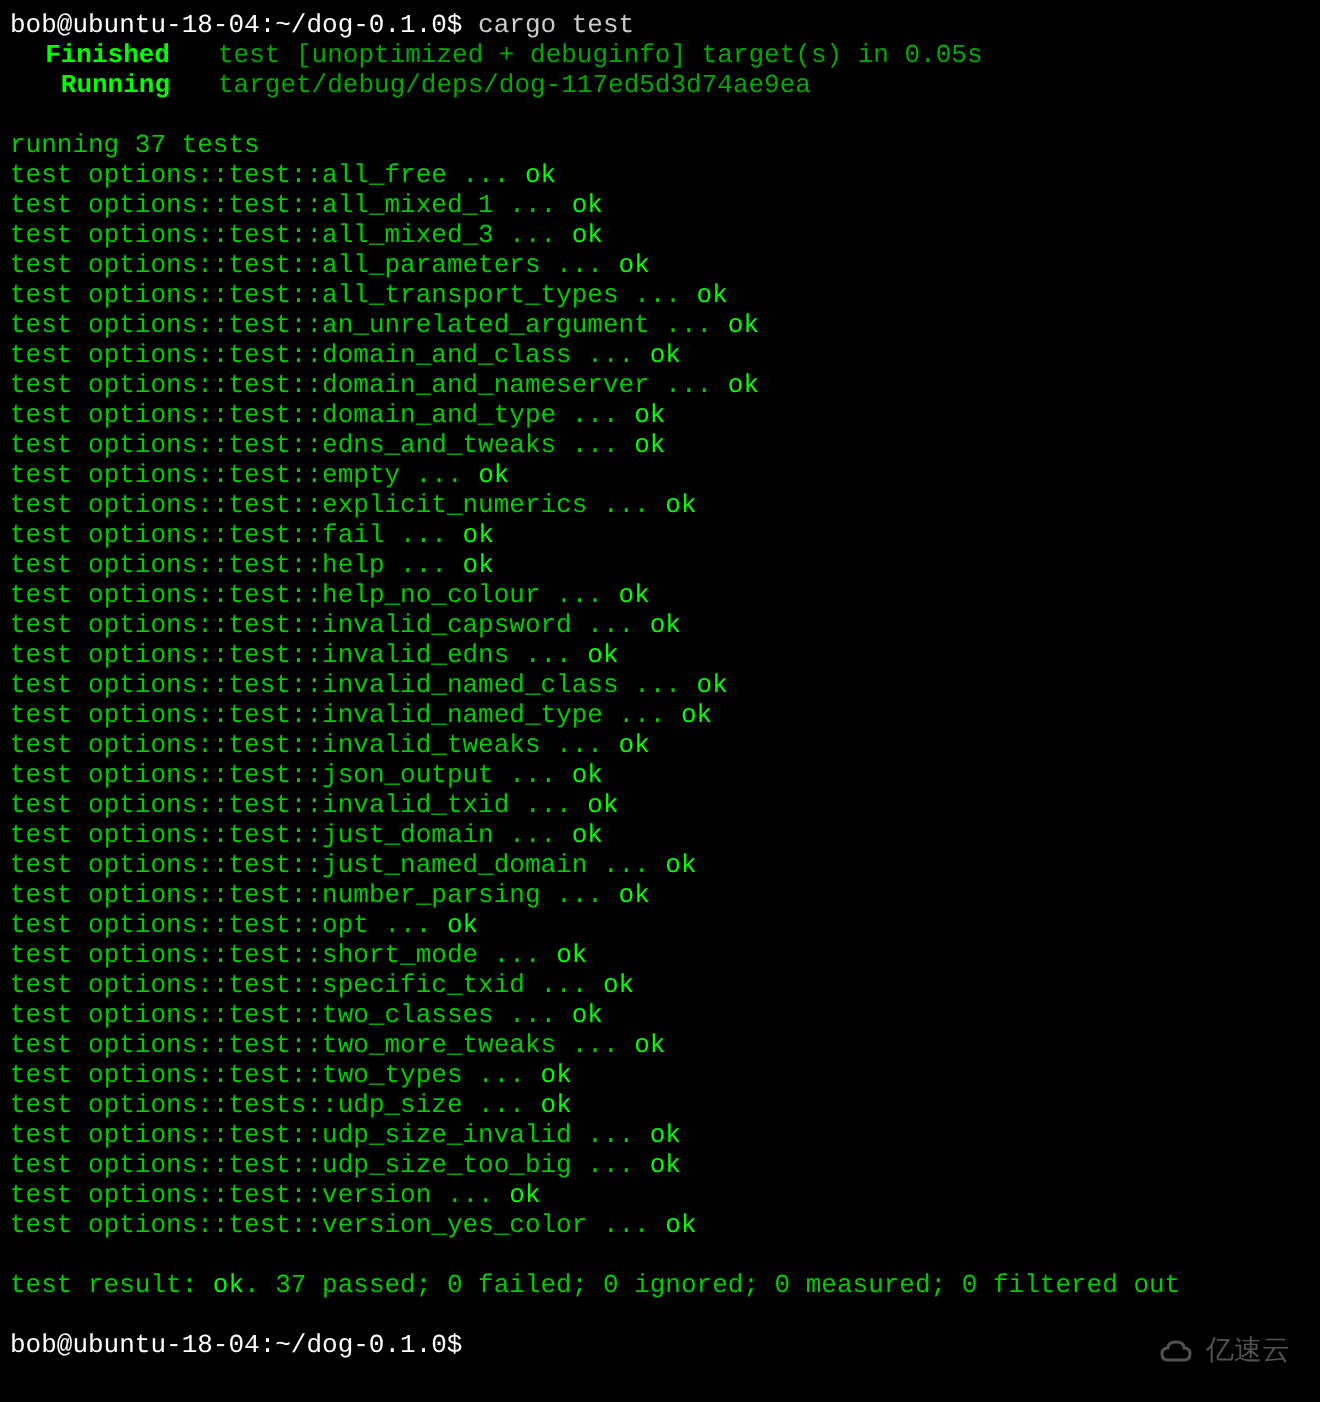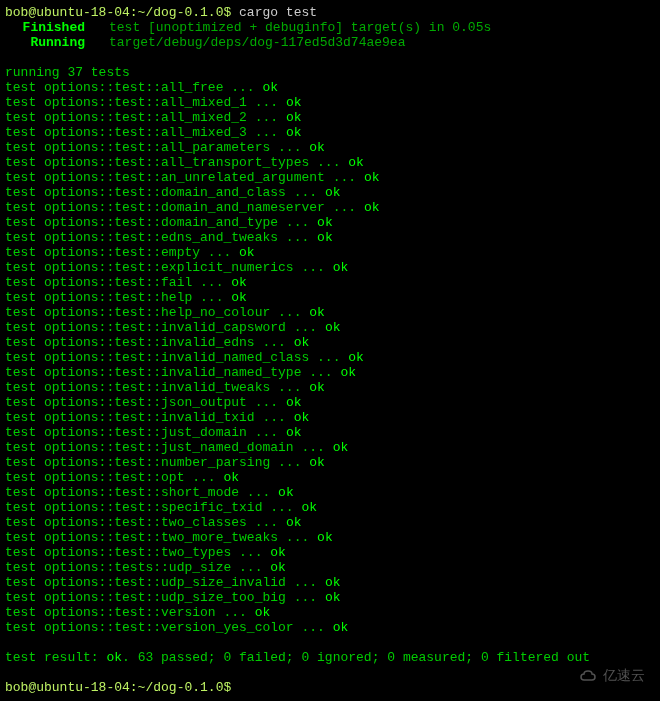--- a/index.html
+++ b/index.html
@@ -16,21 +16,21 @@
       width: 660px;
       height: 701px;
       overflow: hidden;
       position: relative;
     }
     .terminal-line {
       white-space: pre;
       color: #ffffff;
     }
     .prompt {
-      color: #bef264;
+      color: #ffffff;
     }
     .cmd {
       color: #cccccc;
     }
     .green {
       color: #00cc00;
     }
     .watermark {
       position: absolute;
       bottom: 15px;
@@ -76,21 +76,20 @@
   <span class="cargo-status-text">target/debug/deps/dog-117ed5d3d74ae9ea</span>
 </div>
 
 <div class="terminal-line">&nbsp;</div>
 
 <div class="terminal-line green">running 37 tests</div>
 
 <div id="test-list">
     <div class="terminal-line"><span class="green">test </span><span class="green">options::test::all_free</span><span class="green"> ... </span><span class="ok">ok</span></div>
     <div class="terminal-line"><span class="green">test </span><span class="green">options::test::all_mixed_1</span><span class="green"> ... </span><span class="ok">ok</span></div>
-    <div class="terminal-line"><span class="green">test </span><span class="green">options::test::all_mixed_2</span><span class="green"> ... </span><span class="ok">ok</span></div>
     <div class="terminal-line"><span class="green">test </span><span class="green">options::test::all_mixed_3</span><span class="green"> ... </span><span class="ok">ok</span></div>
     <div class="terminal-line"><span class="green">test </span><span class="green">options::test::all_parameters</span><span class="green"> ... </span><span class="ok">ok</span></div>
     <div class="terminal-line"><span class="green">test </span><span class="green">options::test::all_transport_types</span><span class="green"> ... </span><span class="ok">ok</span></div>
     <div class="terminal-line"><span class="green">test </span><span class="green">options::test::an_unrelated_argument</span><span class="green"> ... </span><span class="ok">ok</span></div>
     <div class="terminal-line"><span class="green">test </span><span class="green">options::test::domain_and_class</span><span class="green"> ... </span><span class="ok">ok</span></div>
     <div class="terminal-line"><span class="green">test </span><span class="green">options::test::domain_and_nameserver</span><span class="green"> ... </span><span class="ok">ok</span></div>
     <div class="terminal-line"><span class="green">test </span><span class="green">options::test::domain_and_type</span><span class="green"> ... </span><span class="ok">ok</span></div>
     <div class="terminal-line"><span class="green">test </span><span class="green">options::test::edns_and_tweaks</span><span class="green"> ... </span><span class="ok">ok</span></div>
     <div class="terminal-line"><span class="green">test </span><span class="green">options::test::empty</span><span class="green"> ... </span><span class="ok">ok</span></div>
     <div class="terminal-line"><span class="green">test </span><span class="green">options::test::explicit_numerics</span><span class="green"> ... </span><span class="ok">ok</span></div>
@@ -115,21 +114,21 @@
     <div class="terminal-line"><span class="green">test </span><span class="green">options::test::two_types</span><span class="green"> ... </span><span class="ok">ok</span></div>
     <div class="terminal-line"><span class="green">test </span><span class="green">options::tests::udp_size</span><span class="green"> ... </span><span class="ok">ok</span></div>
     <div class="terminal-line"><span class="green">test </span><span class="green">options::test::udp_size_invalid</span><span class="green"> ... </span><span class="ok">ok</span></div>
     <div class="terminal-line"><span class="green">test </span><span class="green">options::test::udp_size_too_big</span><span class="green"> ... </span><span class="ok">ok</span></div>
     <div class="terminal-line"><span class="green">test </span><span class="green">options::test::version</span><span class="green"> ... </span><span class="ok">ok</span></div>
     <div class="terminal-line"><span class="green">test </span><span class="green">options::test::version_yes_color</span><span class="green"> ... </span><span class="ok">ok</span></div>
   </div>
 
 <div class="terminal-line">&nbsp;</div>
 
-<div class="terminal-line"><span class="green">test result: </span><span class="ok">ok</span><span class="green">. 63 passed; 0 failed; 0 ignored; 0 measured; 0 filtered out</span></div>
+<div class="terminal-line"><span class="green">test result: </span><span class="ok">ok</span><span class="green">. 37 passed; 0 failed; 0 ignored; 0 measured; 0 filtered out</span></div>
 
 <div class="terminal-line">&nbsp;</div>
 
 <div class="terminal-line prompt">bob@ubuntu-18-04:~/dog-0.1.0$</div>
 
 <div class="watermark">
   <svg width="20" height="20" viewBox="0 0 20 20">
     <path d="M5 14 Q2 14 2 11 Q2 8 5 8 Q5 5 9 5 Q13 5 13 8 Q16 8 16 11 Q16 14 13 14 Z" fill="none" stroke="#888" stroke-width="1.5"></path>
   </svg>
   <span>亿速云</span>

